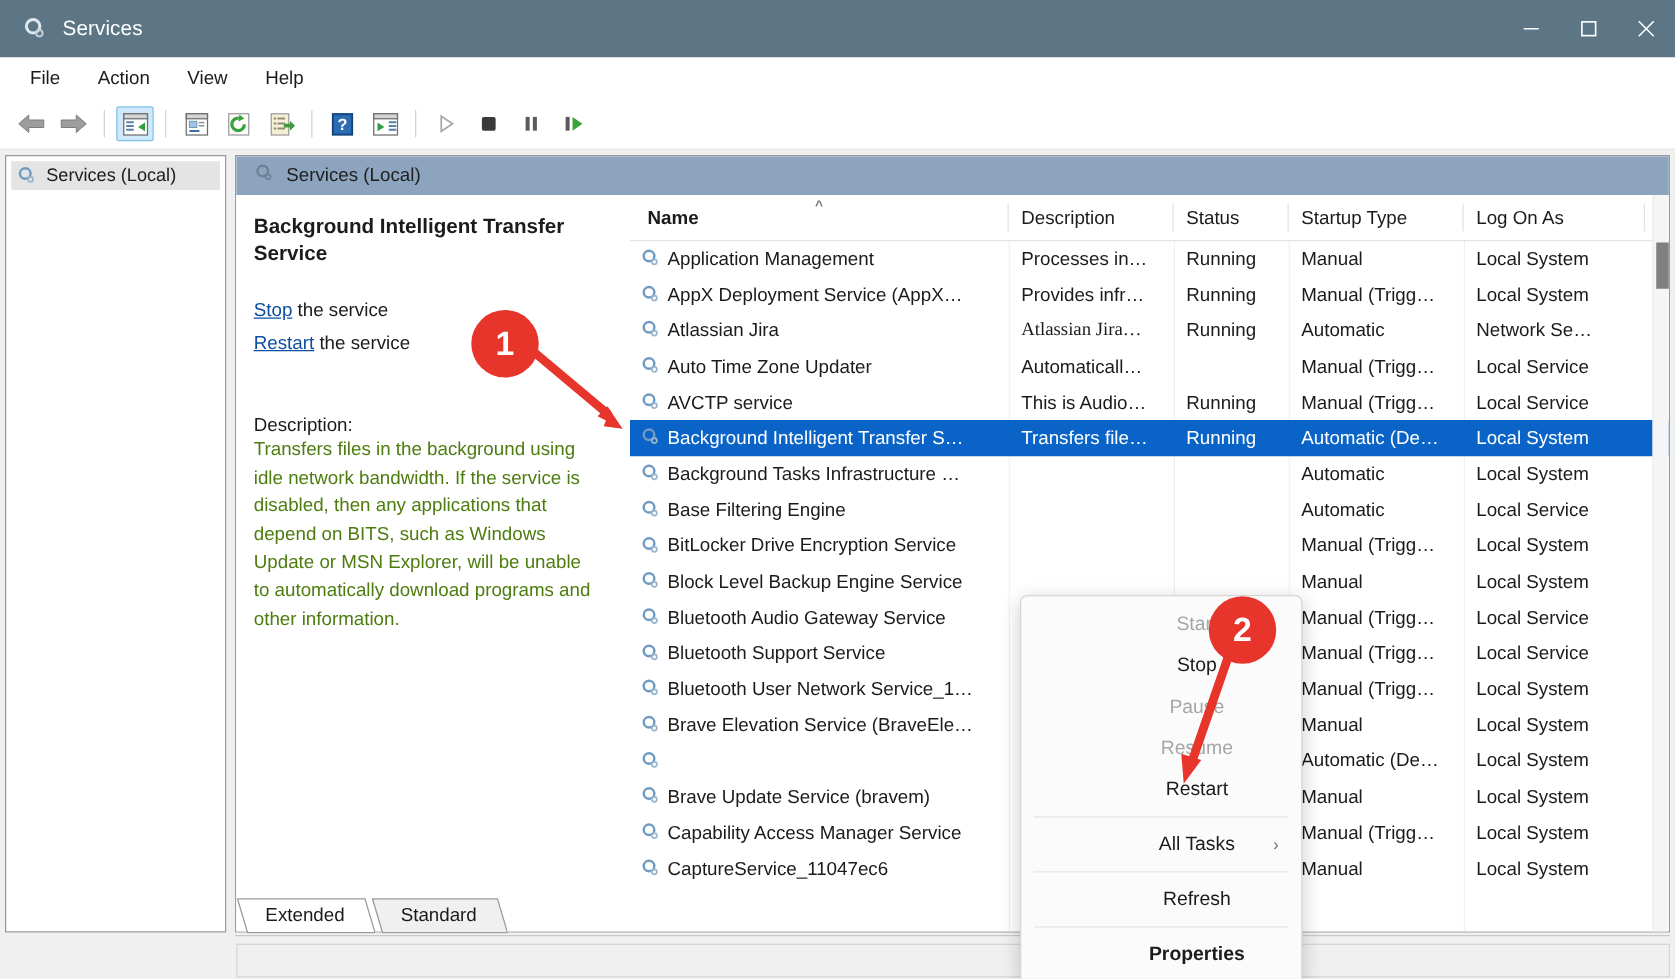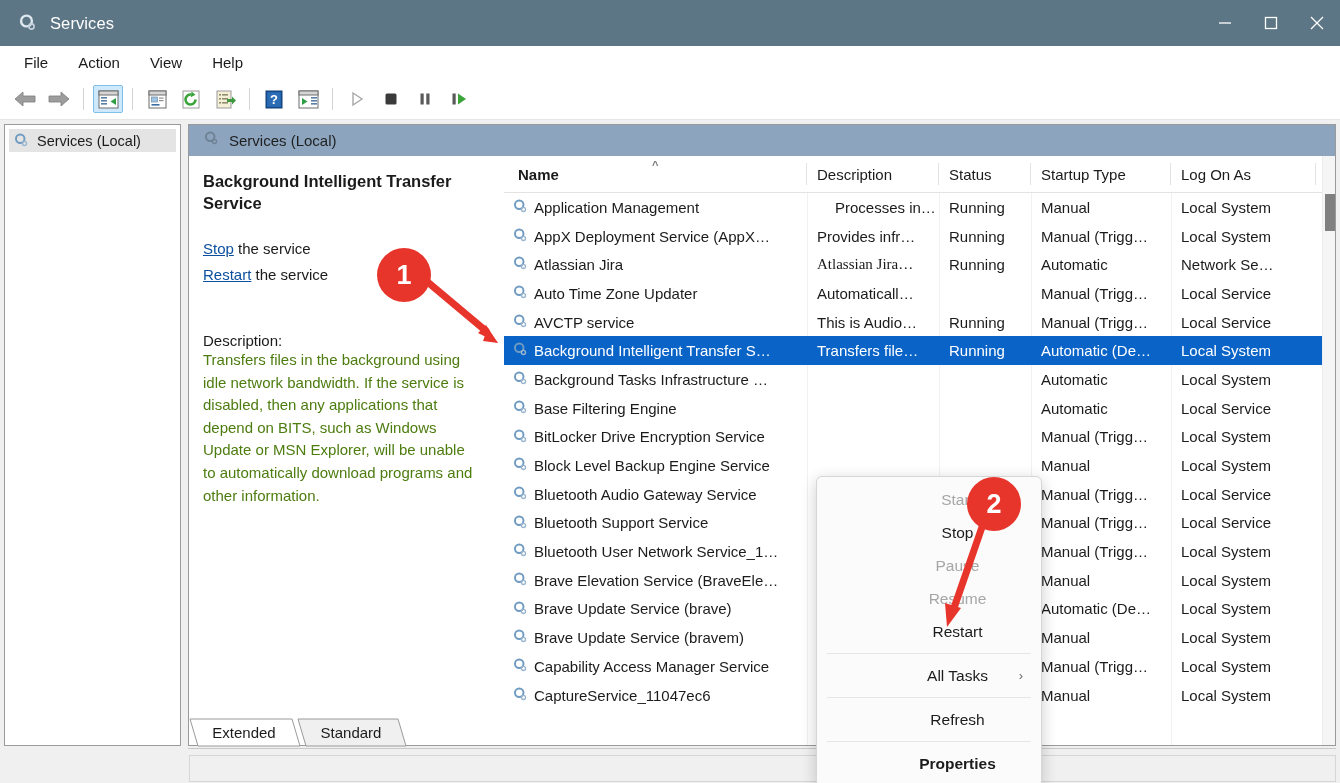--- a/index.html
+++ b/index.html
@@ -358,21 +358,21 @@
           <div class="vline" style="left:527px;"></div>
           <div class="vline" style="left:667px;"></div>
 
           <div class="rows" id="rows-container">
               <div class="row">
                 <svg class="rowico" width="17" height="17" viewBox="0 0 20 20">
                   <circle cx="8.5" cy="8" r="5" fill="none" stroke="#6f9bc2" stroke-width="2.3"></circle>
                   <circle cx="13.5" cy="13.5" r="2.4" fill="none" stroke="#9ab6cf" stroke-width="1.6"></circle>
                 </svg>
                 <div class="c name" style="left: 0px; width: 303px;">Application Management</div>
-                <div class="c" style="left: 303px; width: 132px;  margin-left: 28px;">Processes in…</div>
+                <div class="c" style="left: 303px; width: 132px; padding-left: 10px;">Processes in…</div>
                 <div class="c" style="left: 435px; width: 92px; padding-left: 10px;">Running</div>
                 <div class="c" style="left: 527px; width: 140px; padding-left: 10px;">Manual</div>
                 <div class="c" style="left: 667px; width: 145px; padding-left: 10px;">Local System</div>
               </div>
               <div class="row">
                 <svg class="rowico" width="17" height="17" viewBox="0 0 20 20">
                   <circle cx="8.5" cy="8" r="5" fill="none" stroke="#6f9bc2" stroke-width="2.3"></circle>
                   <circle cx="13.5" cy="13.5" r="2.4" fill="none" stroke="#9ab6cf" stroke-width="1.6"></circle>
                 </svg>
                 <div class="c name" style="left: 0px; width: 303px;">AppX Deployment Service (AppX…</div>
@@ -511,21 +511,20 @@
                 <div class="c" style="left: 303px; width: 132px; padding-left: 10px;"></div>
                 <div class="c" style="left: 435px; width: 92px; padding-left: 10px;"></div>
                 <div class="c" style="left: 527px; width: 140px; padding-left: 10px;">Manual</div>
                 <div class="c" style="left: 667px; width: 145px; padding-left: 10px;">Local System</div>
               </div>
               <div class="row">
                 <svg class="rowico" width="17" height="17" viewBox="0 0 20 20">
                   <circle cx="8.5" cy="8" r="5" fill="none" stroke="#6f9bc2" stroke-width="2.3"></circle>
                   <circle cx="13.5" cy="13.5" r="2.4" fill="none" stroke="#9ab6cf" stroke-width="1.6"></circle>
                 </svg>
-                <div class="c name" style="left: 0px; width: 303px;">Brave Update Service (brave)</div>
                 <div class="c" style="left: 303px; width: 132px; padding-left: 10px;"></div>
                 <div class="c" style="left: 435px; width: 92px; padding-left: 10px;"></div>
                 <div class="c" style="left: 527px; width: 140px; padding-left: 10px;">Automatic (De…</div>
                 <div class="c" style="left: 667px; width: 145px; padding-left: 10px;">Local System</div>
               </div>
               <div class="row">
                 <svg class="rowico" width="17" height="17" viewBox="0 0 20 20">
                   <circle cx="8.5" cy="8" r="5" fill="none" stroke="#6f9bc2" stroke-width="2.3"></circle>
                   <circle cx="13.5" cy="13.5" r="2.4" fill="none" stroke="#9ab6cf" stroke-width="1.6"></circle>
                 </svg>

